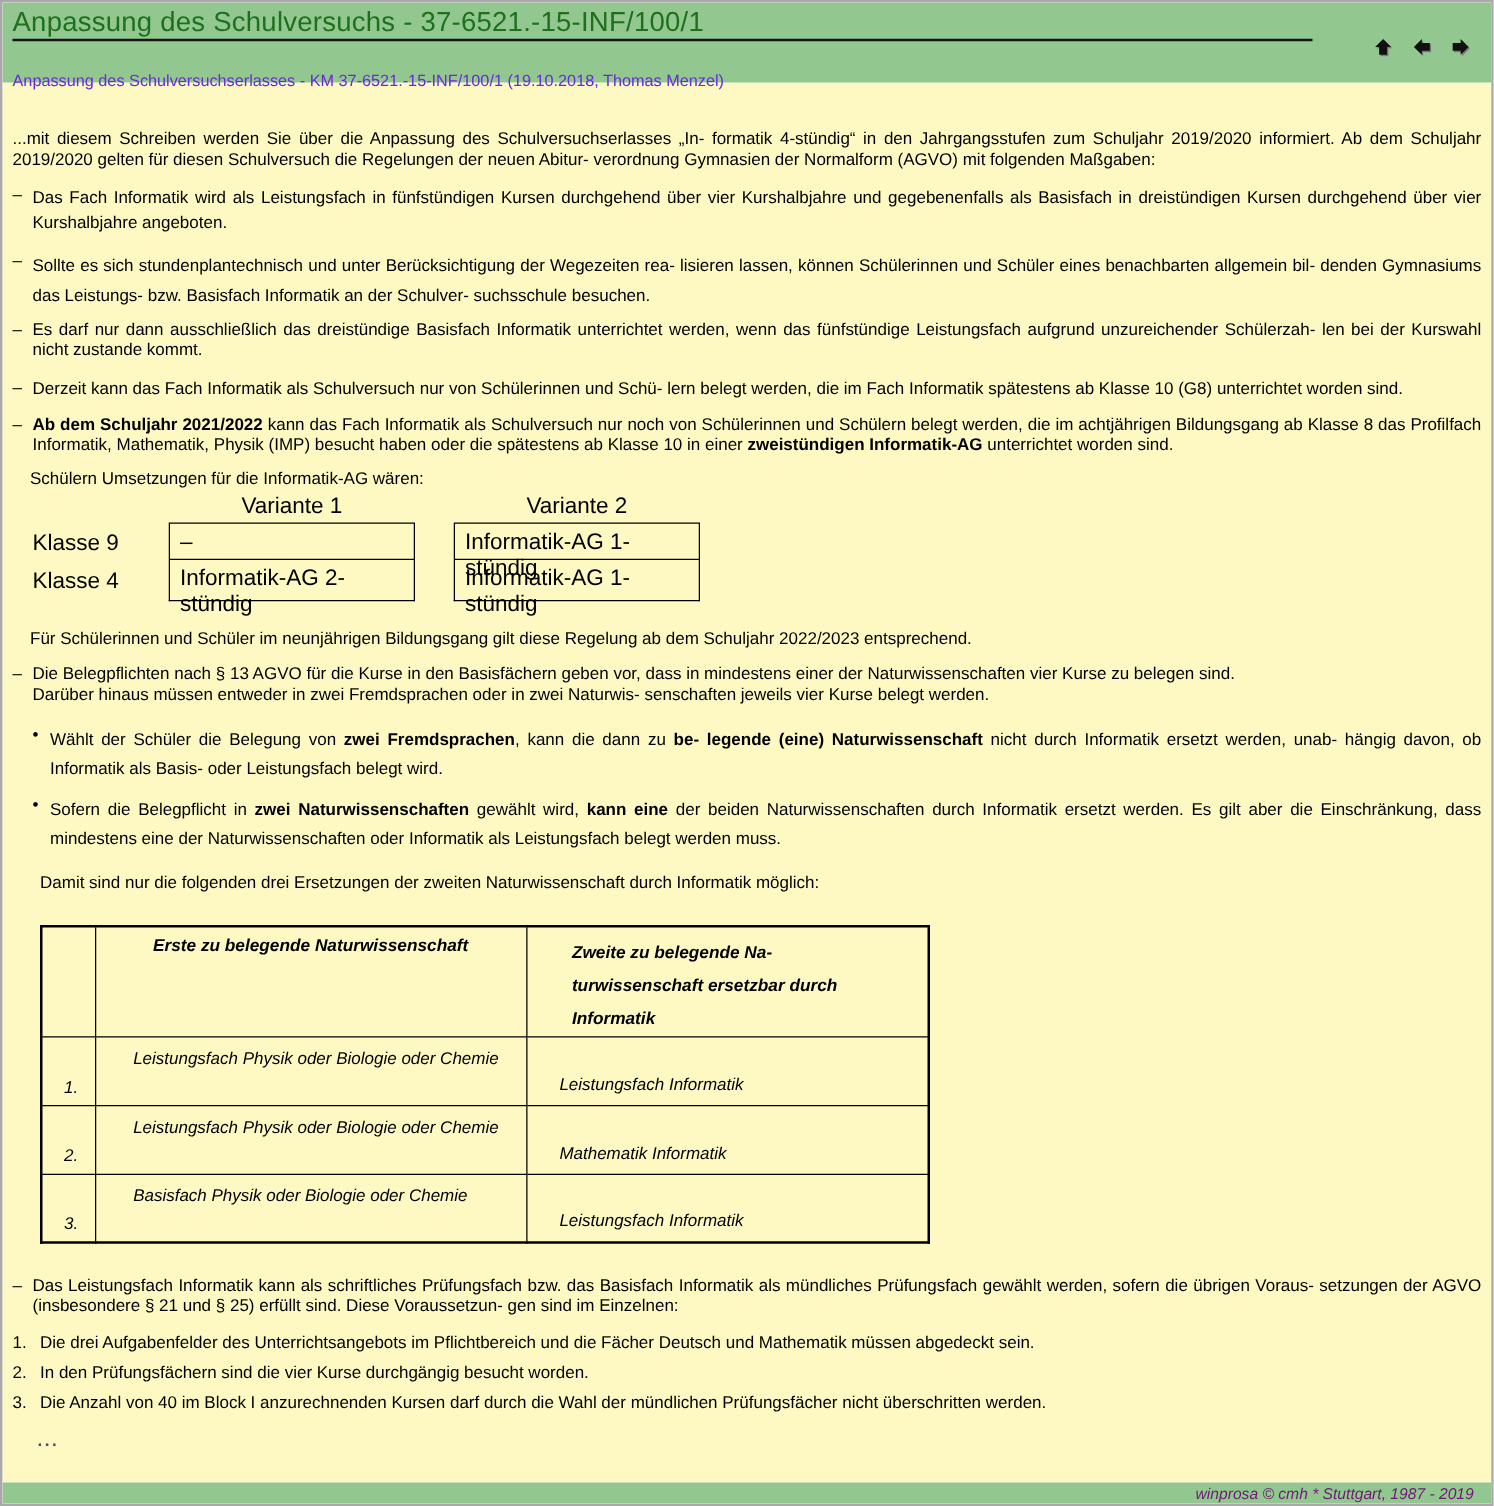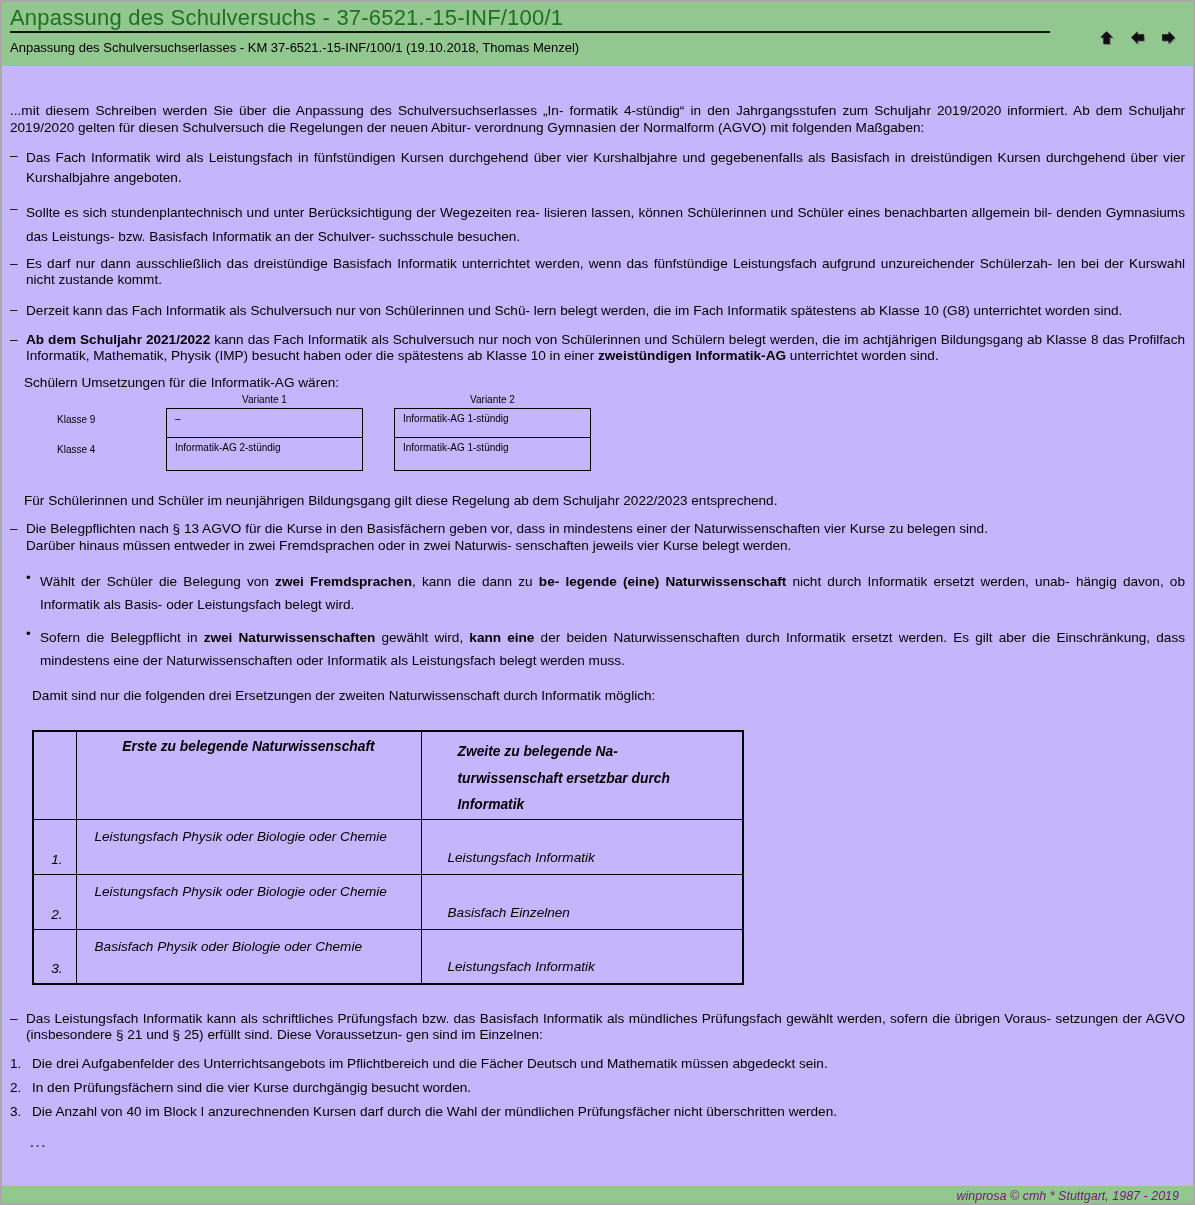--- a/index.html
+++ b/index.html
@@ -10,38 +10,38 @@
     display:flex; flex-direction:column;
     font-family:"Liberation Sans","DejaVu Sans",sans-serif;
     color:#000;
     background:#fff;
     overflow:hidden;
   }
   
   .topbar { position:relative; height:64px; background:#92c890; padding:5px 8px 0 8px; flex:0 0 auto; }
   .title { color:#1e701e; font-size:22px; line-height:22px; letter-spacing:.2px; }
   .title-rule { height:2px; background:#141414; margin-top:2px; width:1040px; }
-  .subtitle { margin-top:7px; font-size:13px; color:#000000; }
+  .subtitle { margin-top:24px; font-size:13px; color:#6d28d9; }
   .nav { position:absolute; top:26px; right:16px; display:flex; gap:13px; }
   .navbtn { width:18px; height:18px; display:inline-flex; align-items:center; justify-content:center; cursor:pointer; }
   
-  .content { flex:1 1 auto; padding:36px 8px 0 8px; font-size:13.6px; overflow:hidden; background:#c4b5fd; }
+  .content { flex:1 1 auto; padding:36px 8px 0 8px; font-size:13.6px; overflow:hidden; background:#fef9c3; }
   .intro { margin:0 0 12px 0; line-height:17px; text-align:justify; }
   .item { position:relative; padding-left:16px; text-align:justify; }
   .item > .marker { position:absolute; left:0; top:0; }
   .item .itext { display:block; }
   .b { font-weight:bold; }
   .dash1 .itext { line-height:20px; } .dash1 { margin-bottom:13px; }
   .dash2 .itext { line-height:24px; } .dash2 { margin-bottom:7px; }
   .dash3 .itext { line-height:16px; } .dash3 { margin-bottom:14px; }
   .dash4 .itext { line-height:17px; } .dash4 { margin-bottom:13px; }
   .dash5 .itext { line-height:16px; } .dash5 { margin-bottom:10px; }
   .ag-intro { margin:0 0 3px 14px; line-height:17px; }
   
-  .variant-block { margin:3px 0 0 47px; font-size:10px; }
+  .variant-block { margin:3px 0 0 16px; font-size:18px; }
   .v-row { display:grid; grid-template-columns:109px 197px 31px 197px; }
   .v-h { text-align:center; padding-bottom:3px; }
   .v-label { padding-top:6px; }
   .v-cell { border:1px solid #000; padding:4px 8px 0 8px; }
   .v-r1 .v-cell { height:30px; }
   .v-r2 .v-cell { height:33px; border-top:0; }
   .g9-note { margin:21px 0 12px 14px; line-height:17px; }
   .beleg .itext div { line-height:16.5px; }
   .beleg { margin-bottom:16px; }
   .bullet { padding-left:30px; }
@@ -53,21 +53,21 @@
   .rtable { border-collapse:collapse; margin-left:22px; border:2px solid #000; }
   .rtable th, .rtable td { border:1px solid #000; font-weight:normal;font-style:italic; }
   .rtable .c1 { width:43px; }
   .rtable .c2 { width:345px; }
   .rtable .c3 { width:322px; }
   .rtable tr.rhead th { height:78px; vertical-align:top; font-weight:bold; font-size:13.8px; }
   .rtable tr.rhead .c2 { text-align:center; padding-top:7px; }
   .rtable tr.rhead .c3 { text-align:left; padding:7px 6px 0 36px; line-height:26.5px; }
   .rtable tr.rrow { height:55px; }
   .rtable tr.rrow .c1 { vertical-align:bottom; text-align:right; padding:0 13px 7px 0; }
-  .rtable tr.rrow .c2 { vertical-align:top; padding:3px 14px 0 18px; line-height:27px; }
+  .rtable tr.rrow .c2 { vertical-align:top; padding:3px 14px 0 30px; line-height:27px; }
   .rtable tr.rrow .c3 { vertical-align:bottom; padding:0 4px 9px 26px; }
   .exam { margin-top:26px; margin-bottom:12px; }
   .exam .itext { line-height:16px; }
   .numitem { padding-left:22px; margin-bottom:7px; line-height:17px; }
   .numitem > .marker { left:0; }
   .ellipsis { margin:15px 0 0 20px; color:#3f5078; letter-spacing:2px; font-weight:bold; }
   
   .footer { flex:0 0 auto; height:17px; background:#92c890; text-align:right; padding-right:14px; }
   .credit { color:#701a75; font-style:italic; font-size:12.5px; line-height:17px; }
 </style>
@@ -188,21 +188,21 @@
         </th>
       </tr>
       <tr class="rrow">
         <td class="c1">1.</td>
         <td class="c2">Leistungsfach Physik oder Biologie oder Chemie</td>
         <td class="c3">Leistungsfach Informatik</td>
       </tr>
       <tr class="rrow">
         <td class="c1">2.</td>
         <td class="c2">Leistungsfach Physik oder Biologie oder Chemie</td>
-        <td class="c3">Basisfach Einzelnen</td>
+        <td class="c3">Mathematik Informatik</td>
       </tr>
       <tr class="rrow">
         <td class="c1">3.</td>
         <td class="c2">Basisfach Physik oder Biologie oder Chemie</td>
         <td class="c3">Leistungsfach Informatik</td>
       </tr>
     </tbody>
       </table>
 
     <div class="item exam">

